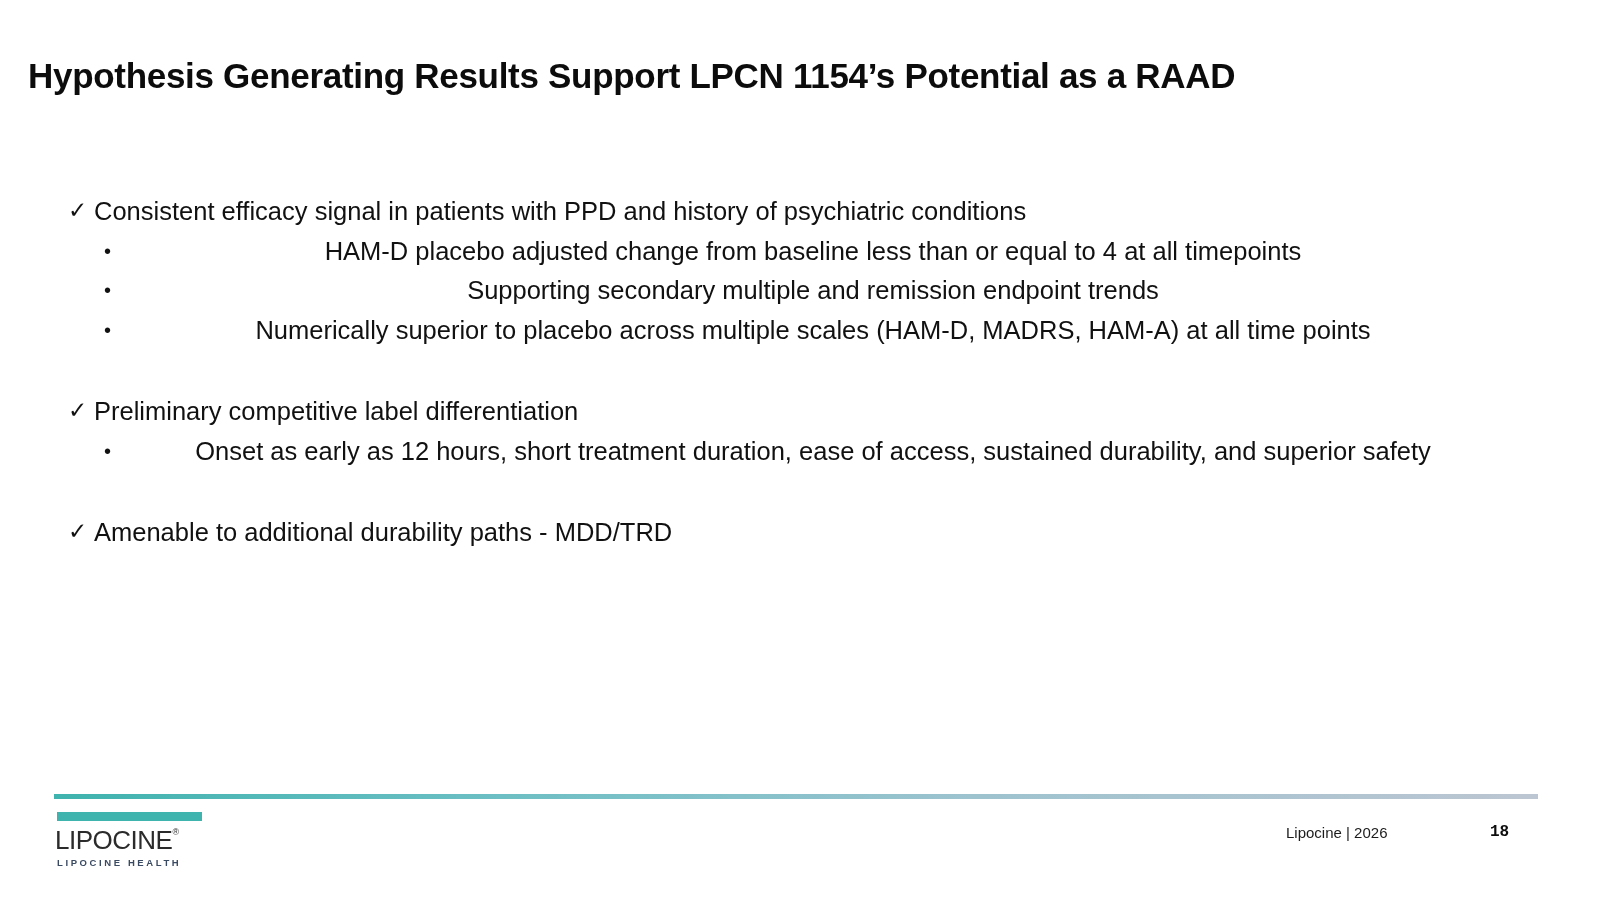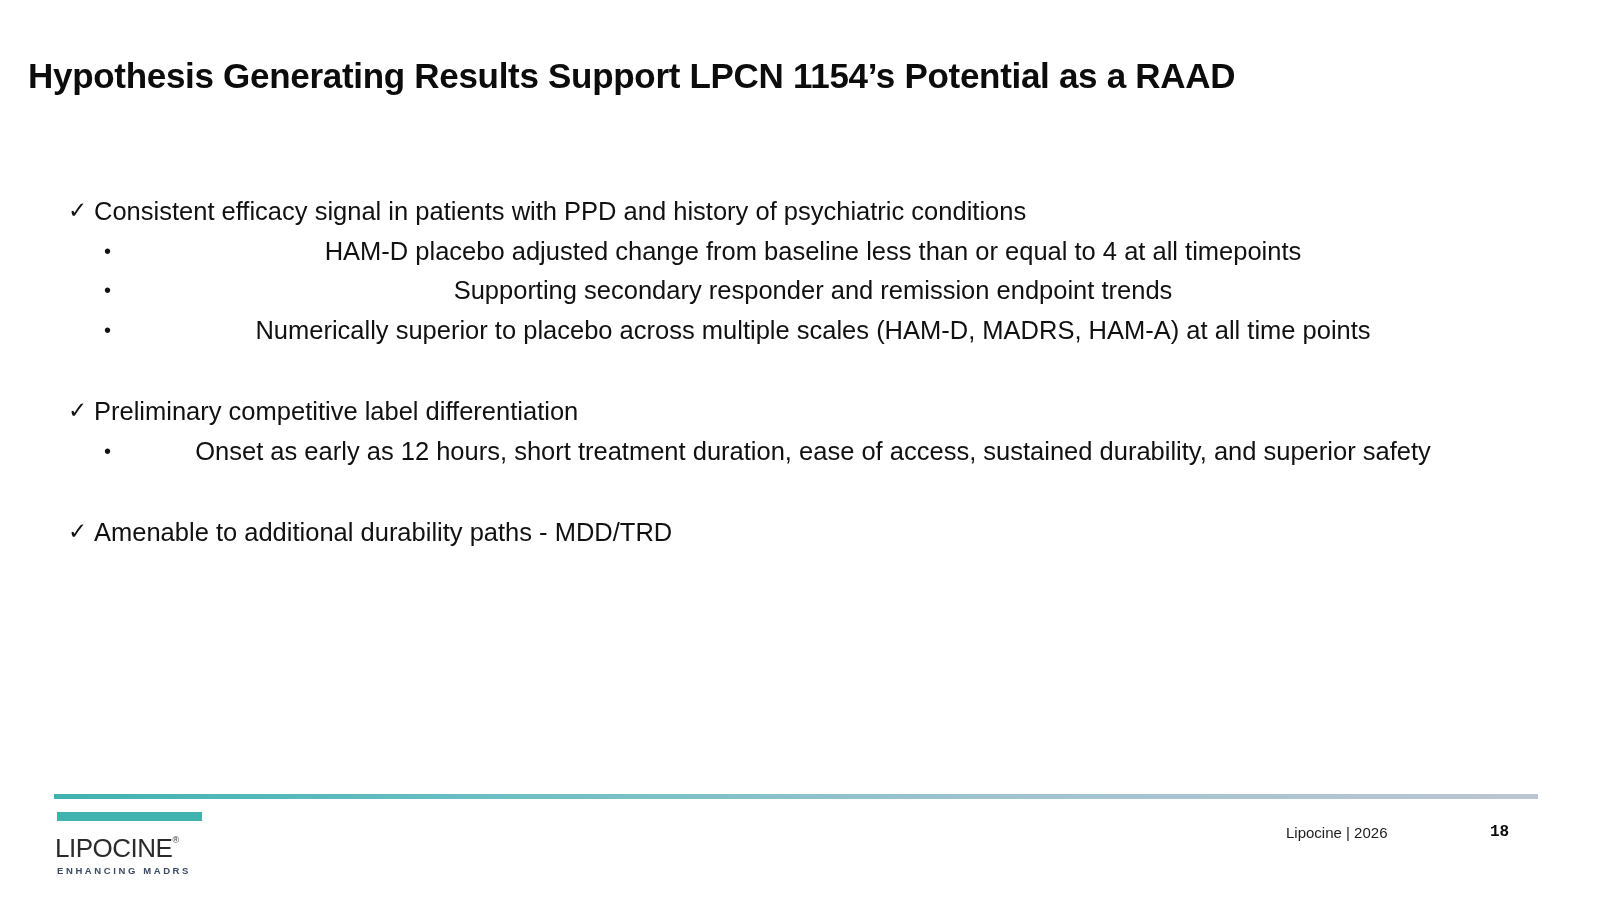--- a/index.html
+++ b/index.html
@@ -126,21 +126,21 @@
   }
   .logo-bar {
     width: 145px;
     height: 9px;
     background: #3fb3ae;
     margin-left: 2px;
   }
   .logo-word-row {
     display: flex;
     align-items: flex-start;
-    margin-top: 14px;
+    margin-top: 6px;
   }
   .logo-word {
     font-size: 26px;
     font-weight: normal;
     letter-spacing: -0.5px;
     color: #2b2b2b;
     line-height: 1;
     font-family: "Liberation Sans", sans-serif;
   }
   .logo-tm {
@@ -191,21 +191,21 @@
         <span class="check-mark">✓</span>
         <span class="check-text">Consistent efficacy signal in patients with PPD and history of psychiatric conditions</span>
       </div>
       <ul class="sub-list">
         <li class="sub-item">
           <span class="sub-bullet">•</span>
           <span class="sub-text">HAM-D placebo adjusted change from baseline less than or equal to 4 at all timepoints</span>
         </li>
         <li class="sub-item">
           <span class="sub-bullet">•</span>
-          <span class="sub-text">Supporting secondary responder and remission endpoint trends</span>
+          <span class="sub-text">Supporting secondary multiple and remission endpoint trends</span>
         </li>
         <li class="sub-item">
           <span class="sub-bullet">•</span>
           <span class="sub-text">Numerically superior to placebo across multiple scales (HAM-D, MADRS, HAM-A) at all time points</span>
         </li>
       </ul>
     </div>
 
     <div class="group gap-after">
       <div class="check-item">
@@ -230,20 +230,20 @@
   </div>
 
   <div class="footer-rule"></div>
 
   <div class="logo-block">
     <div class="logo-bar"></div>
     <div class="logo-word-row">
       <span class="logo-word">LIPOCINE</span>
       <span class="logo-tm">®</span>
     </div>
-    <div class="logo-tagline">ENHANCING MADRS</div>
+    <div class="logo-tagline">LIPOCINE HEALTH</div>
   </div>
 
   <div class="footer-credit">Lipocine | 2026</div>
 
   <div class="footer-page">18</div>
 
 </div>
 
 </body></html>

